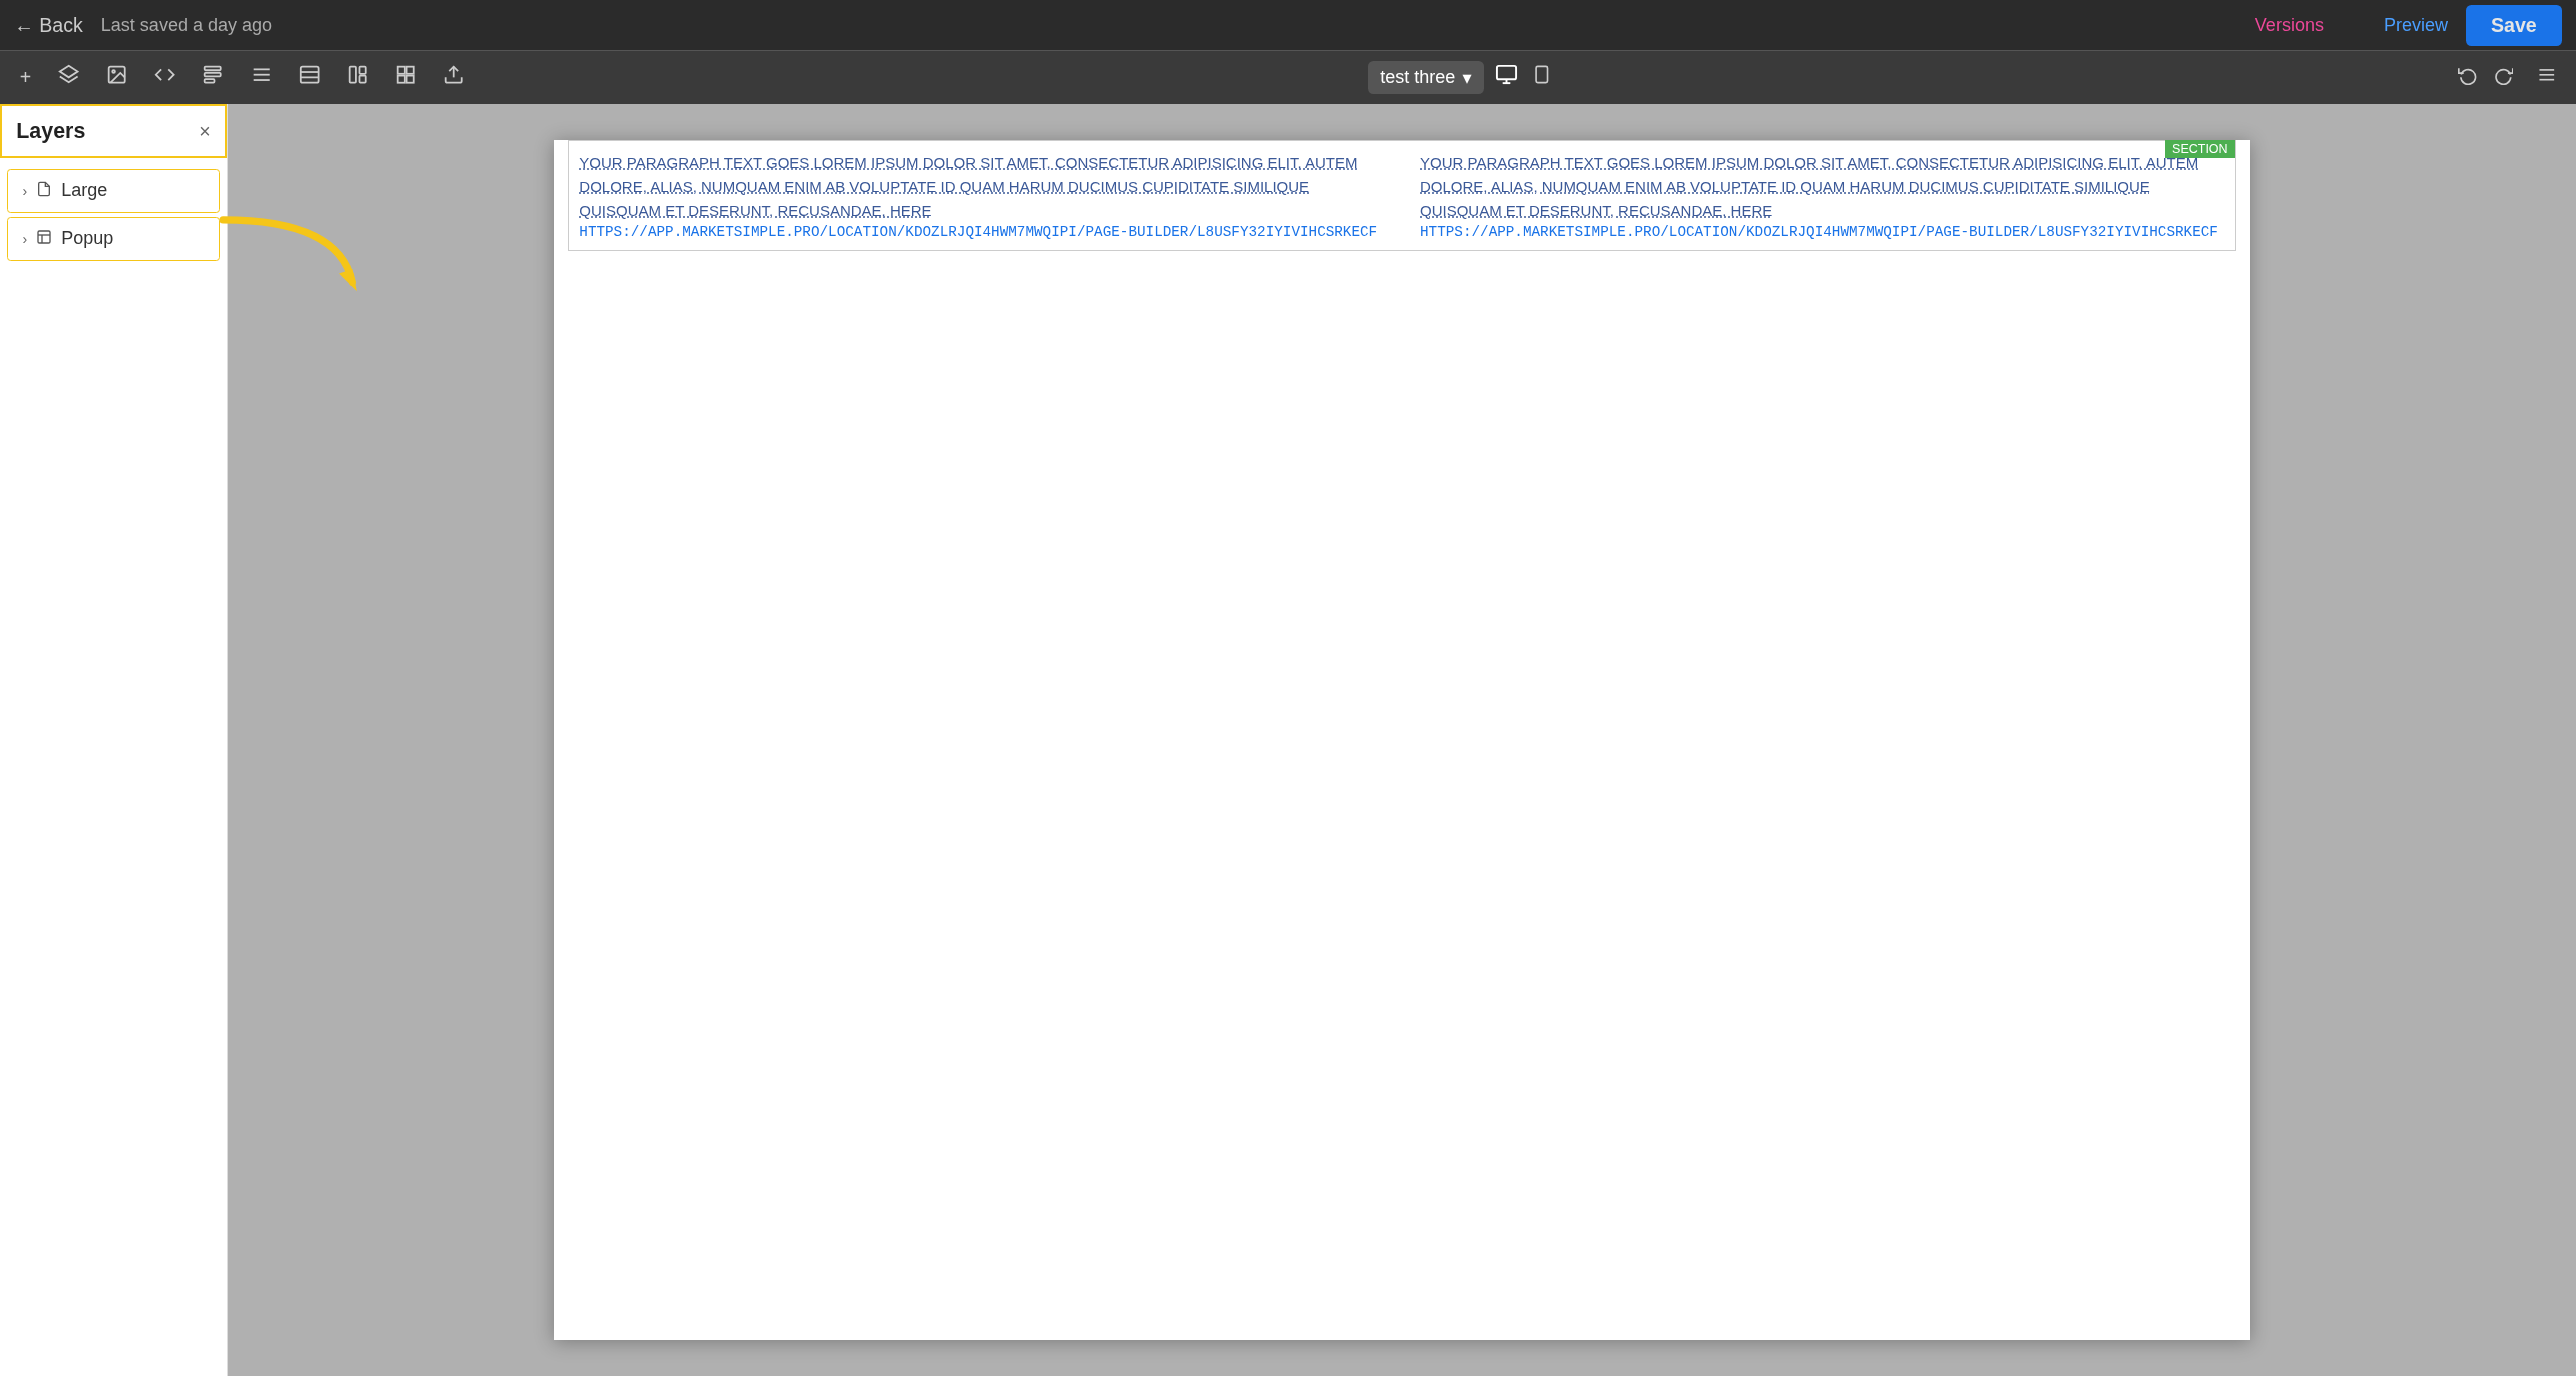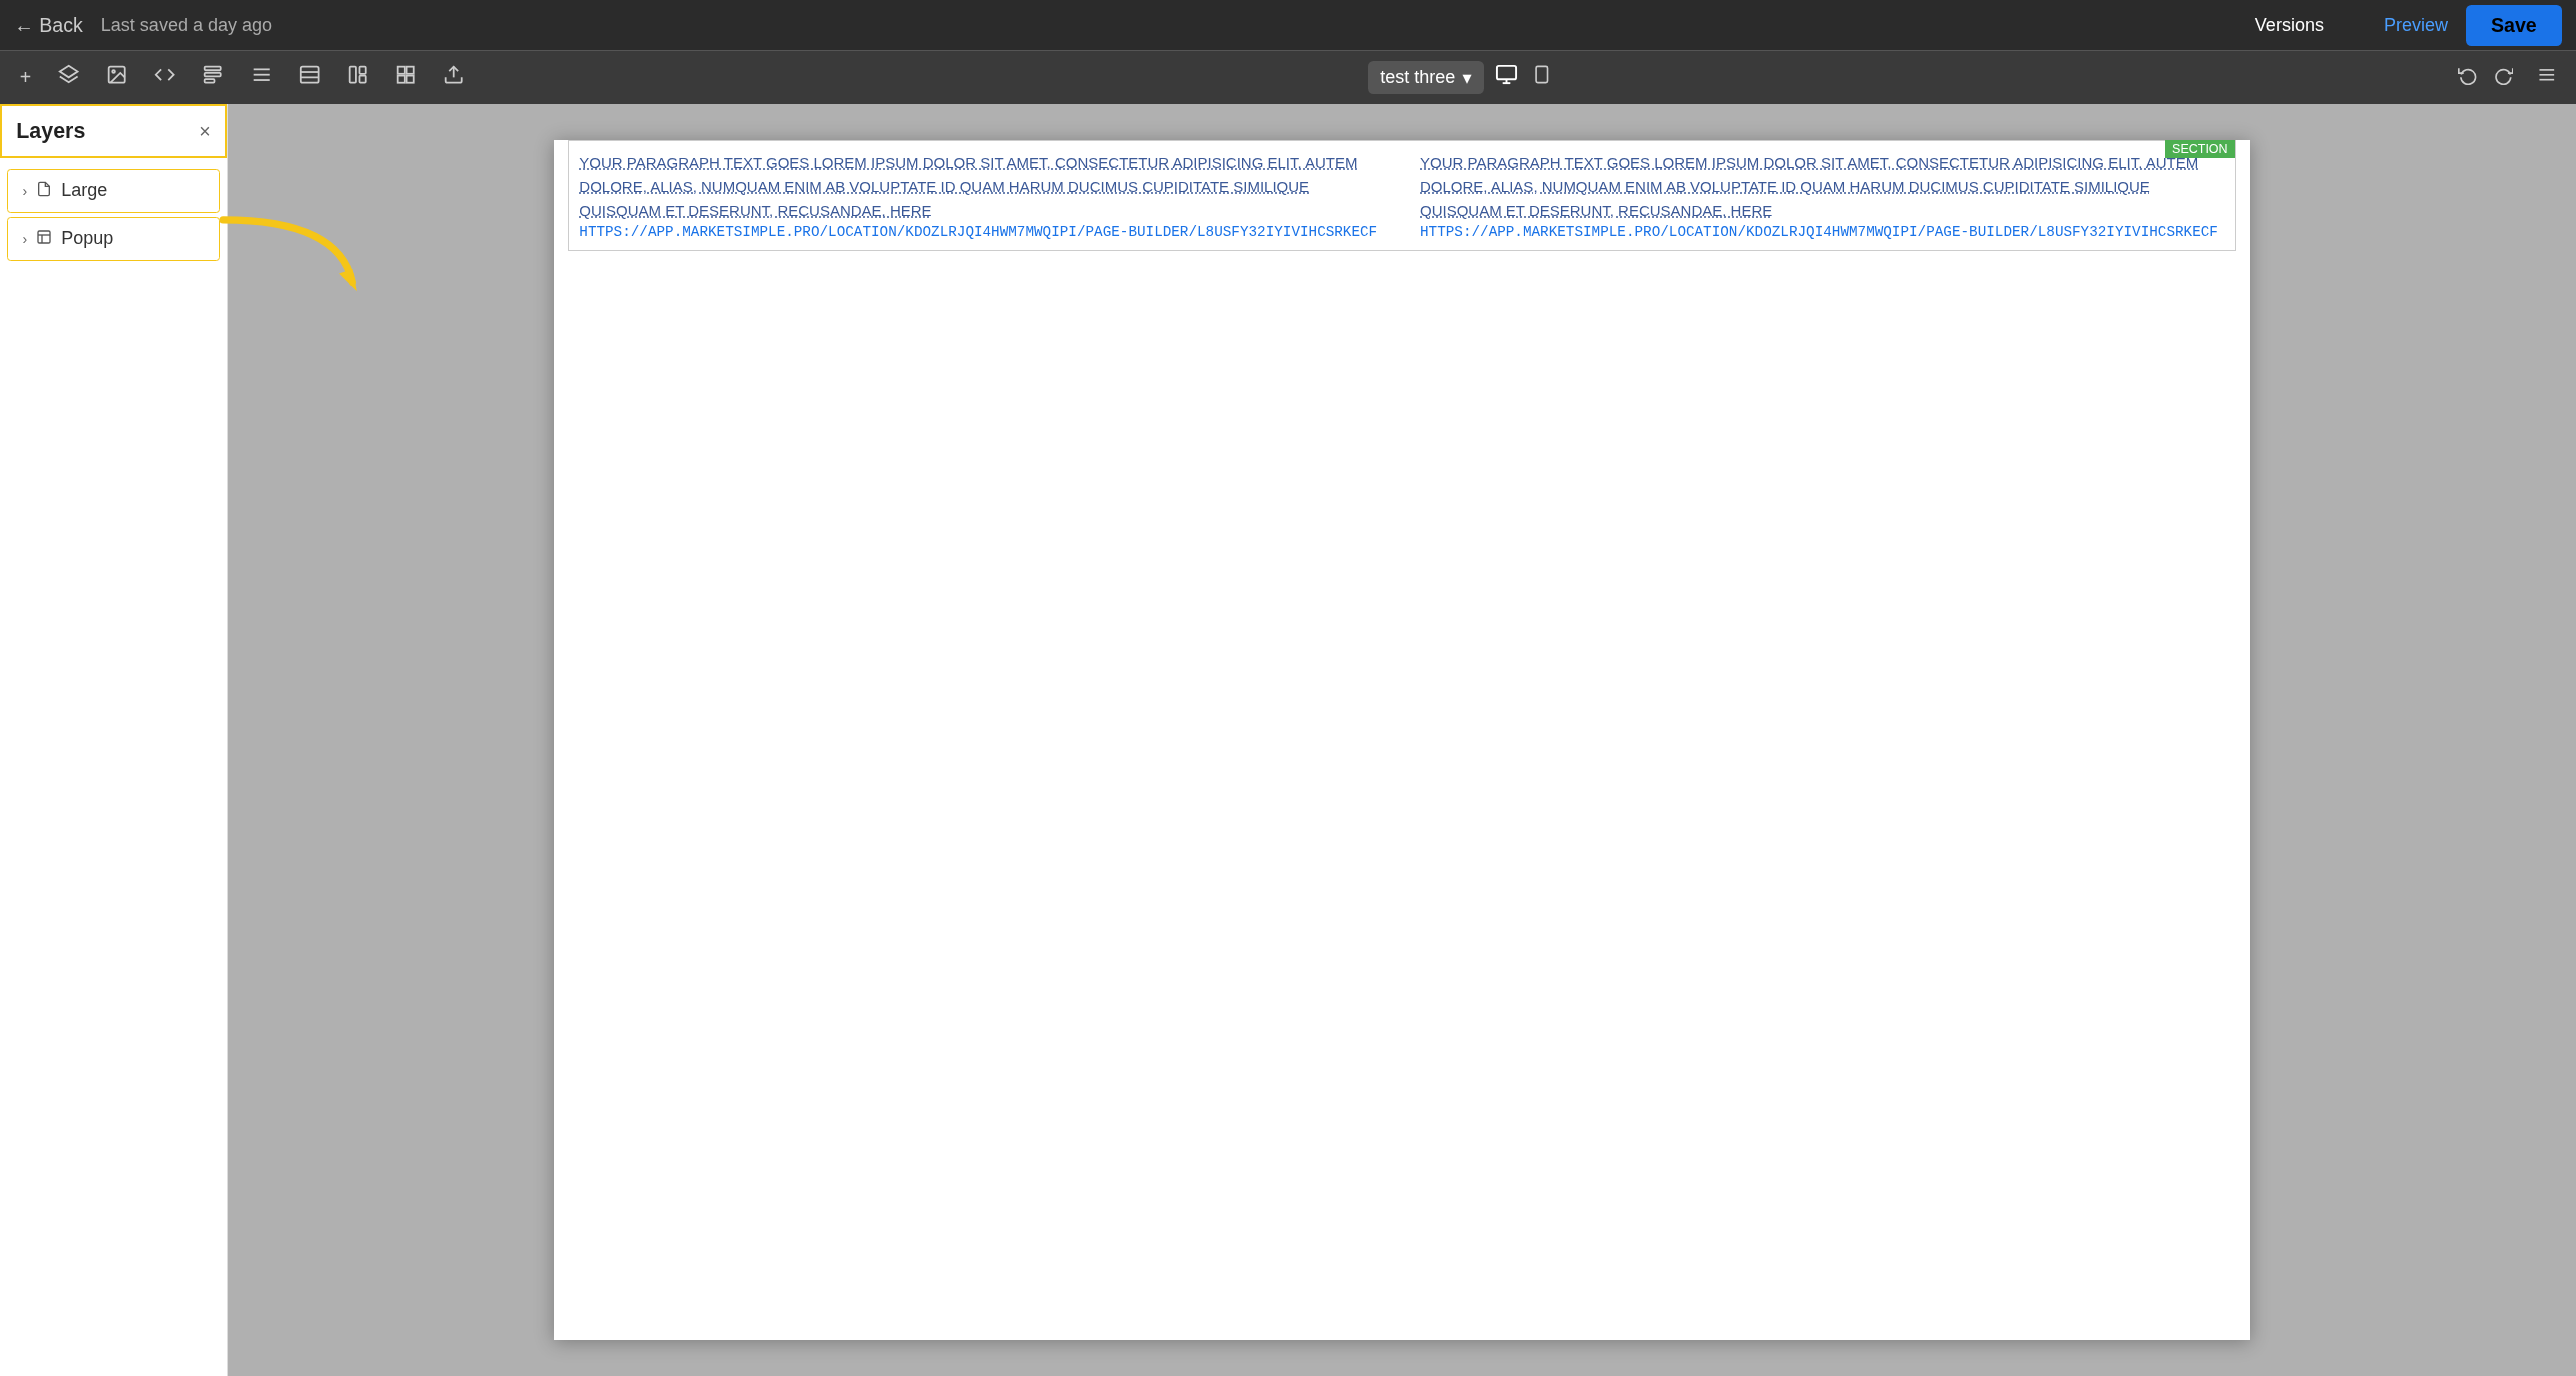--- a/index.html
+++ b/index.html
@@ -8,23 +8,23 @@
     
     .top-bar {
       display: flex; align-items: center; height: 50px;
       background: #2b2b2b; color: #fff; padding: 0 14.3px;
       justify-content: space-between; position: relative; z-index: 100;
     }
     .top-bar-left { display: flex; align-items: center; gap: 18px; }
     .back-btn { display: flex; align-items: center; gap: 5.4px; color: #ccc; font-size: 19.6px; cursor: pointer; background: none; border: none; }
     .last-saved { color: #aaa; font-size: 18px; }
     .top-bar-right { display: flex; align-items: center; gap: 18px; }
-    .versions-btn { color: #ffffff; font-size: 18px; background: none; border: none; cursor: pointer; }
+    .versions-btn { color: #ec4899; font-size: 18px; background: none; border: none; cursor: pointer; }
     .preview-btn { color: #4a9eff; font-size: 18px; background: none; border: none; cursor: pointer; margin-left: 42px; }
-    .save-btn { background: #1a73e8; color: #000000; border: none; padding: 9px 25px; border-radius: 5.4px; font-size: 19.6px; cursor: pointer; font-weight: 600; }
+    .save-btn { background: #1a73e8; color: #e5e5e5; border: none; padding: 9px 25px; border-radius: 5.4px; font-size: 19.6px; cursor: pointer; font-weight: 600; }
 
     
     .toolbar {
       display: flex; align-items: center; height: 54px;
       background: #3a3a3a; padding: 0 14.3px; gap: 16px;
       justify-content: space-between; border-top: 0.9px solid #555;
     }
     .toolbar-left { display: flex; align-items: center; gap: 16px; }
     .toolbar-center { display: flex; align-items: center; gap: 7px; }
     .toolbar-right { display: flex; align-items: center; gap: 12.5px; }

